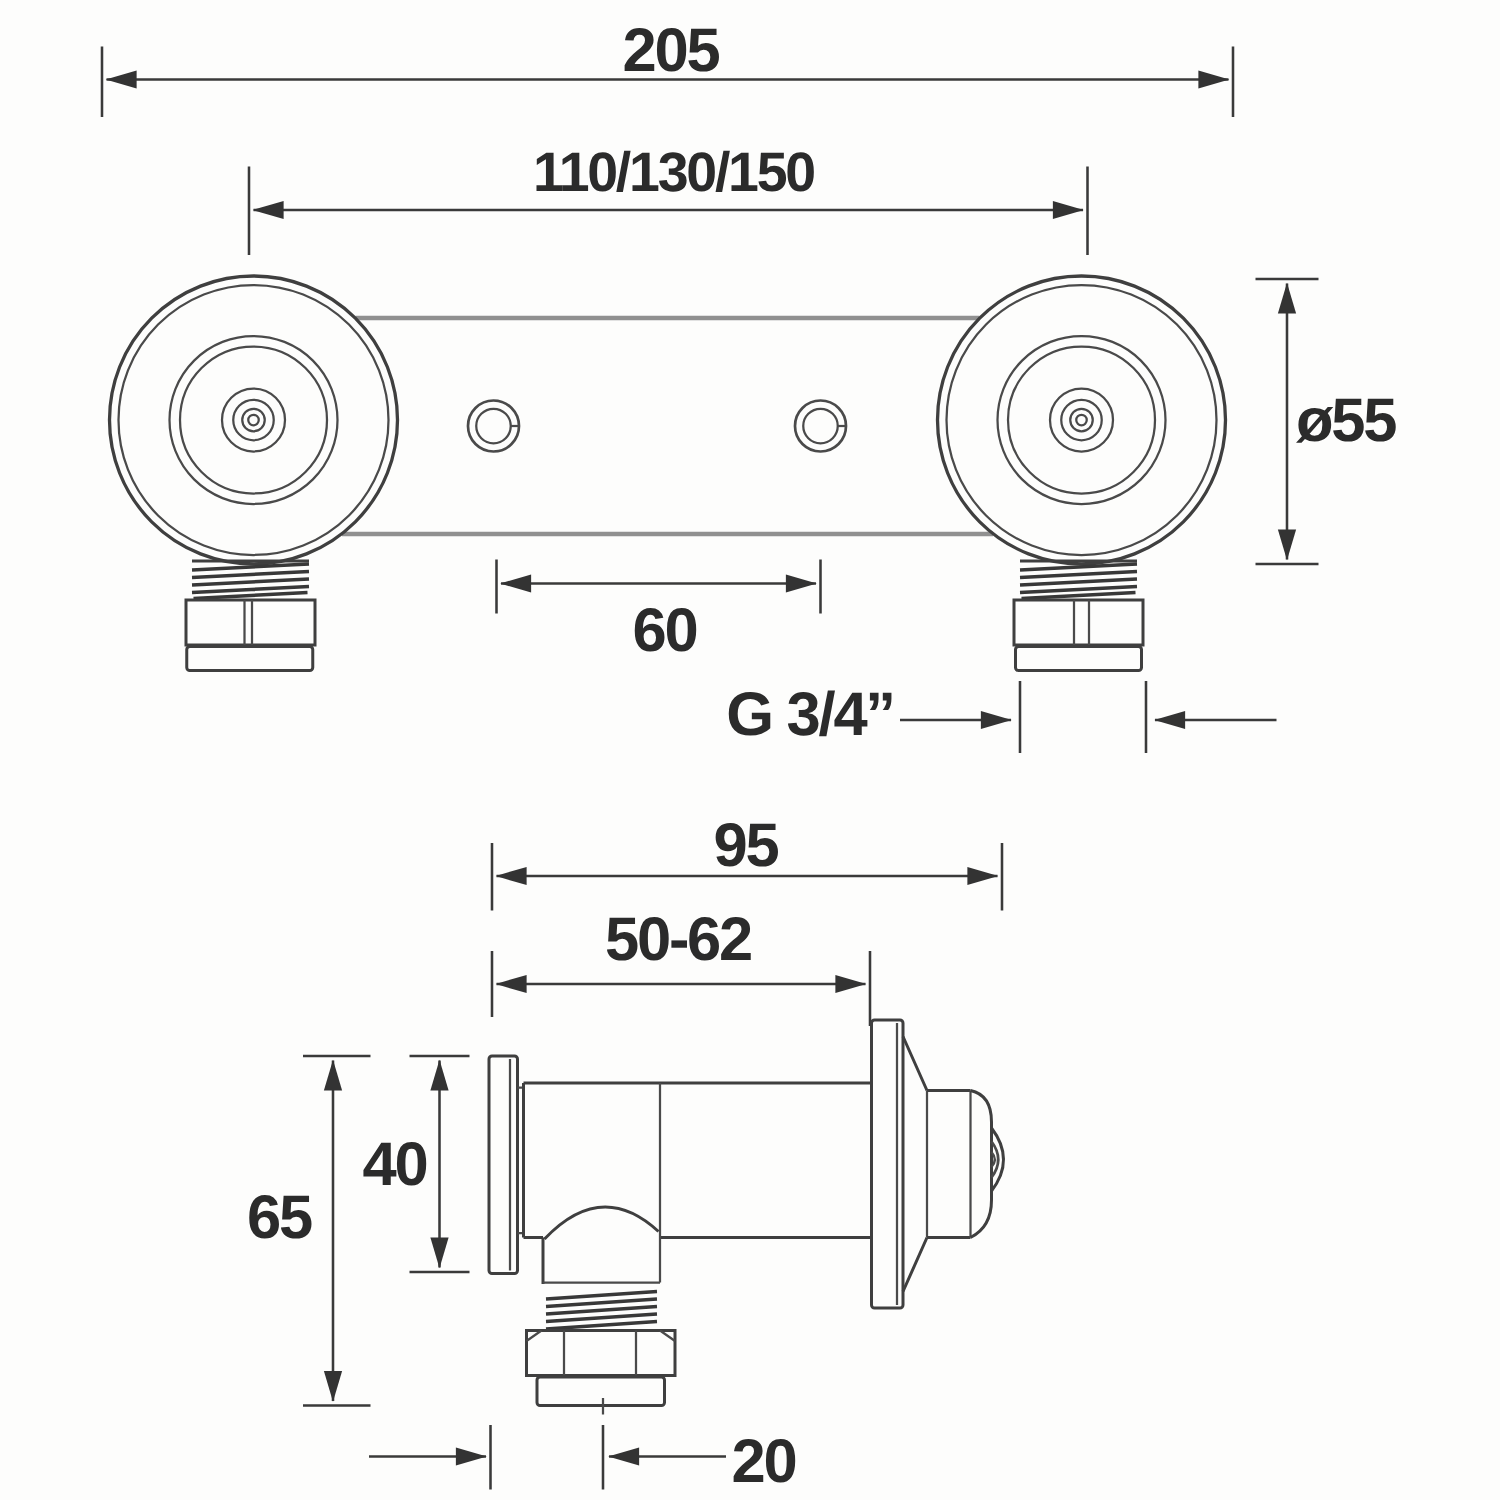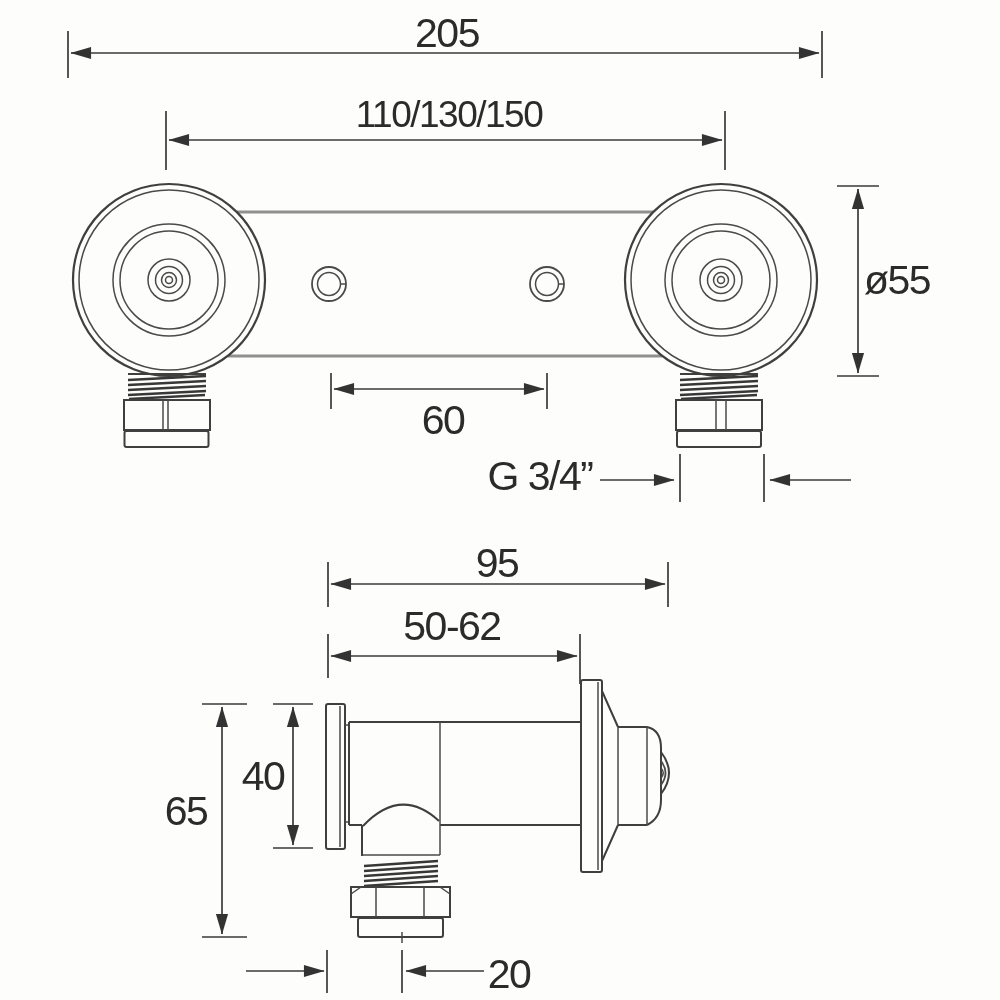--- a/index.html
+++ b/index.html
@@ -1,17 +1,17 @@
 <!DOCTYPE html>
 <html><head>
 <meta charset="utf-8">
 <style>
   html,body{margin:0;padding:0;background:#fdfdfc;}
   .sheet{position:relative;width:1000px;height:1000px;background:#fdfdfc;overflow:hidden;
-         font-family:"Liberation Sans",sans-serif;}
+         font-family:"Liberation Sans",sans-serif;font-weight:bold;}
   svg{display:block}
   .dim{stroke:#3a3a3a;stroke-width:1.7;fill:none;}
   .edge{stroke:#3f3f3f;stroke-width:2;fill:none;}
   .edge-thin{stroke:#4a4a4a;stroke-width:1.5;fill:none;}
   .thread{stroke:#383838;stroke-width:2.3;fill:none;}
   .plate{stroke:#909090;stroke-width:3;fill:none;}
   text.dimtxt{font-family:"Liberation Sans",sans-serif;font-size:41px;fill:#2b2b2b;
               letter-spacing:-1.5px;text-anchor:middle;}
   text.dimtxt.sm{font-size:37px;}
 </style>

